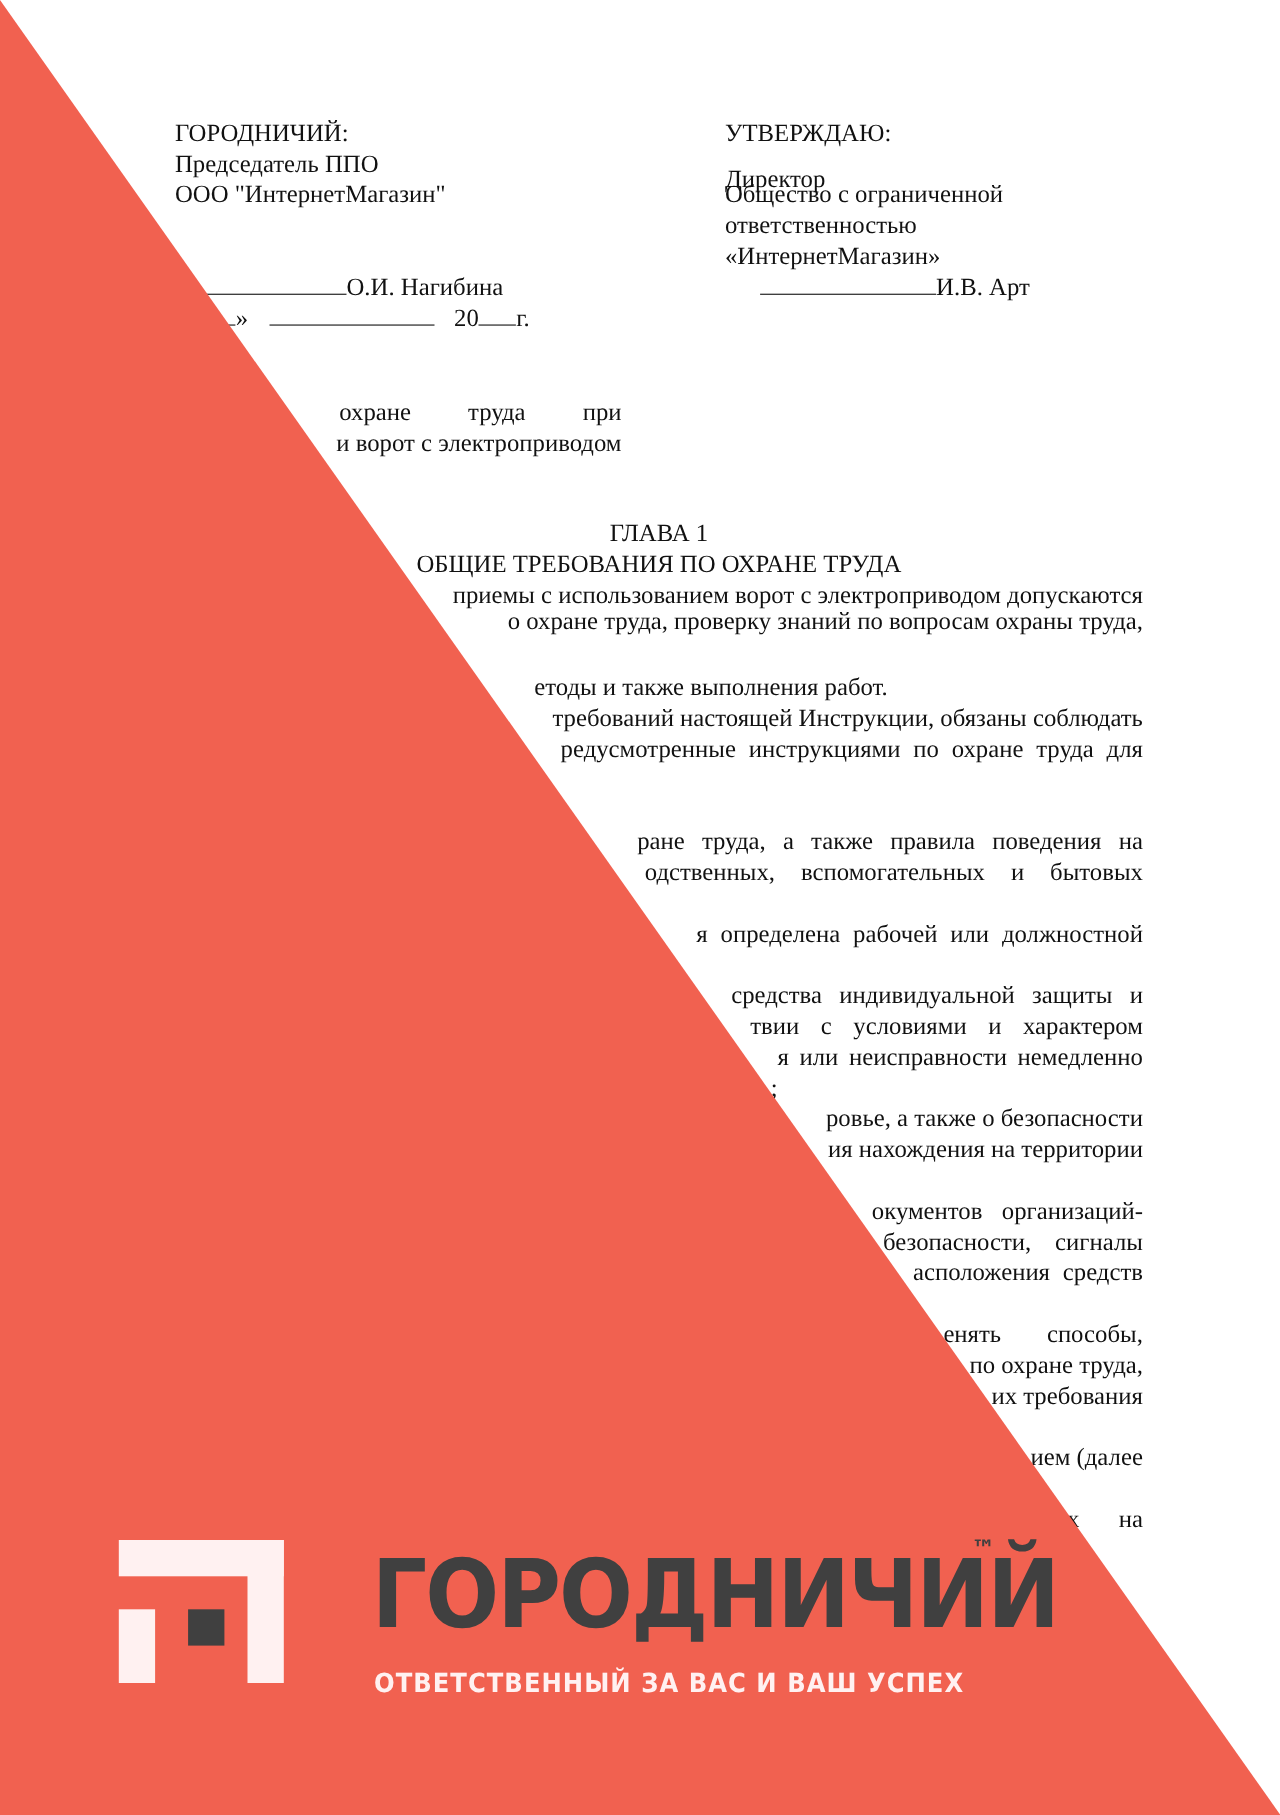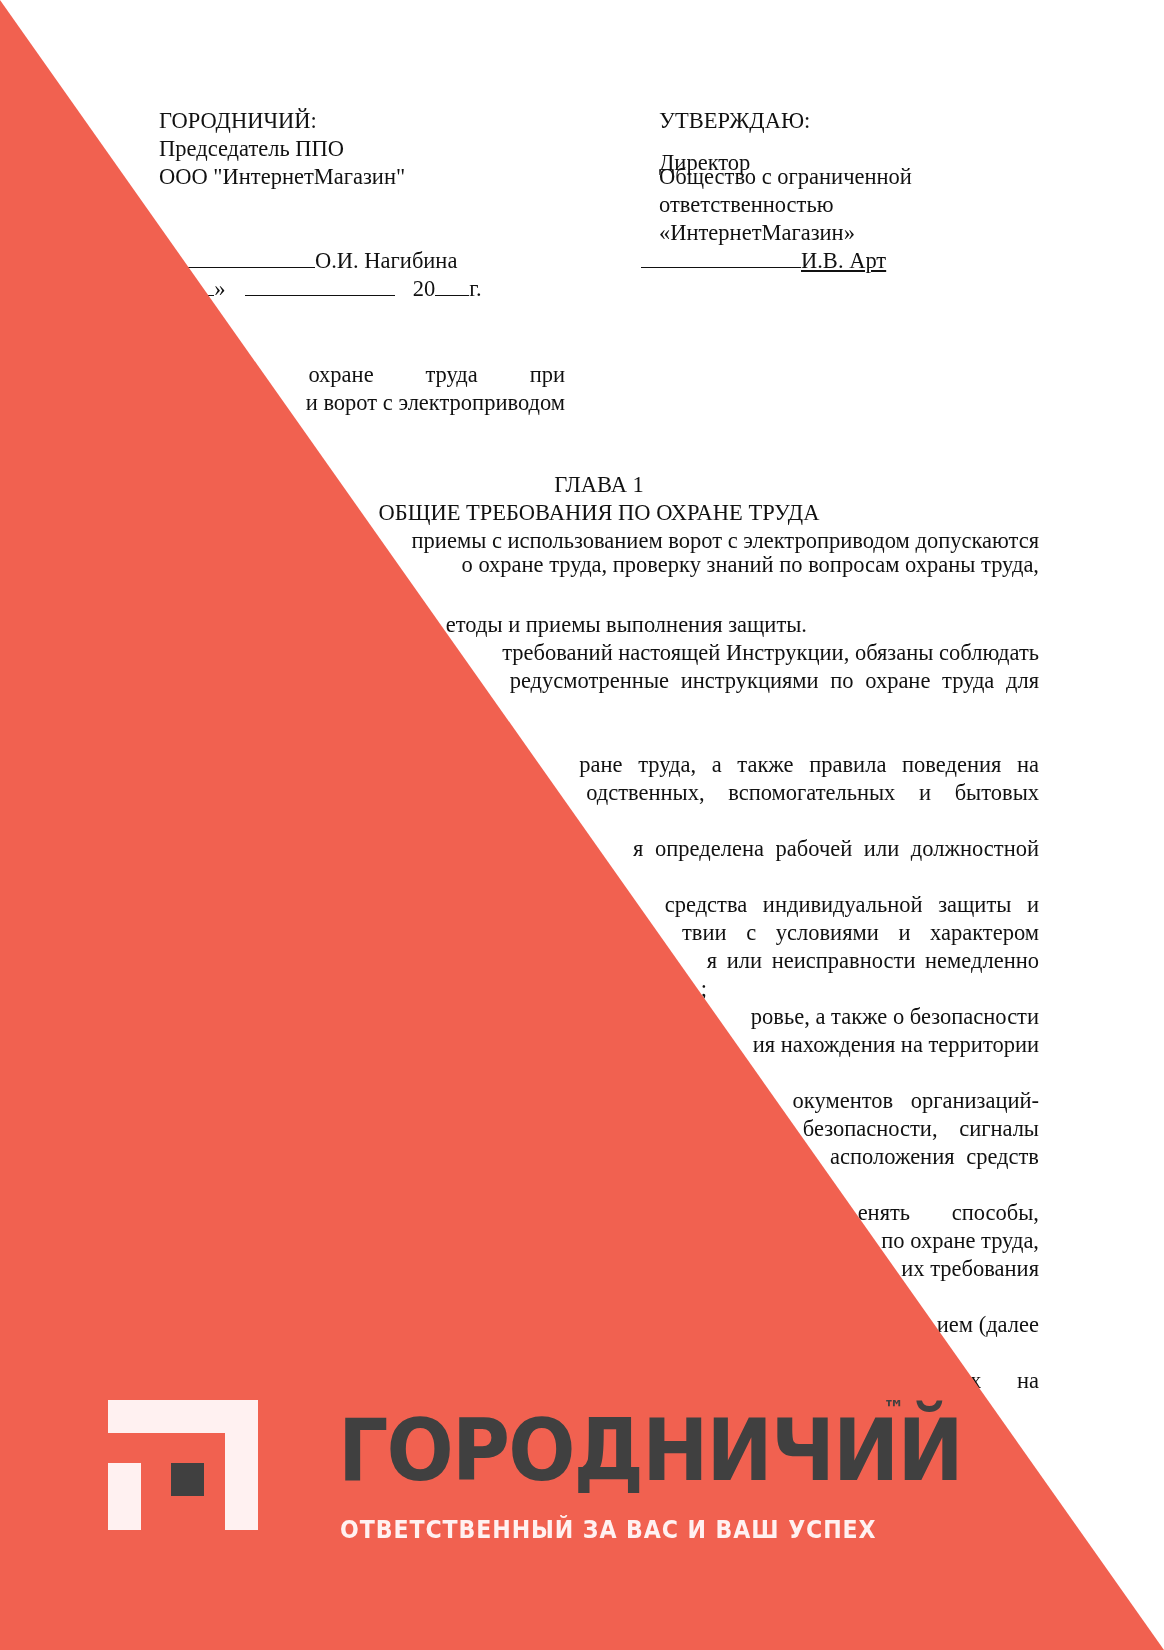--- a/index.html
+++ b/index.html
@@ -56,33 +56,33 @@
     <span>«</span><span class="u" style="width:44px;"></span><span>»</span>
     <span class="u" style="width:150px;margin-left:14px;"></span>
     <span style="margin-left:12px;">20</span><span class="u" style="width:34px;"></span><span>г.</span>
   </div>
 
   <div class="line" style="left:659px;top:106px;">УТВЕРЖДАЮ:</div>
   <div class="line" style="left:659px;top:148px;">Директор</div>
   <div class="line" style="left:659px;top:162px;">Общество с ограниченной</div>
   <div class="line" style="left:659px;top:190px;">ответственностью</div>
   <div class="line" style="left:659px;top:218px;">«ИнтернетМагазин»</div>
-  <div class="line" style="left:641px;top:246px;text-decoration:underline;">
+  <div class="line" style="left:691px;top:246px;">
     <span class="u" style="width:160px;"></span><span>И.В. Арт</span>
   </div>
 
   <div class="line just" style="left:159px;top:360px;width:406px;">ия по охране труда при</div>
   <div class="line" style="left:159px;top:388px;width:406px;text-align:right;">и ворот с электроприводом</div>
 
   <div class="line center" style="left:159px;top:470px;width:880px;">ГЛАВА 1</div>
   <div class="line center" style="left:159px;top:498px;width:880px;">ОБЩИЕ ТРЕБОВАНИЯ ПО ОХРАНЕ ТРУДА</div>
 
   <div class="line" style="left:159px;top:526px;width:880px;text-align:right;">приемы с использованием ворот с электроприводом допускаются</div>
   <div class="line" style="left:159px;top:550px;width:880px;text-align:right;">о охране труда, проверку знаний по вопросам охраны труда,</div>
-  <div class="line" style="left:159px;top:610px;width:648px;text-align:right;">етоды и приемы выполнения защиты.</div>
+  <div class="line" style="left:159px;top:610px;width:648px;text-align:right;">етоды и также выполнения работ.</div>
   <div class="line" style="left:159px;top:666px;width:880px;text-align:right;word-spacing:6px;">редусмотренные инструкциями по охране труда для</div>
   <div class="line" style="left:159px;top:638px;width:880px;text-align:right;">требований настоящей Инструкции, обязаны соблюдать</div>
   <div class="line" style="left:159px;top:750px;width:880px;text-align:right;word-spacing:10px;">ране труда, а также правила поведения на</div>
   <div class="line" style="left:159px;top:778px;width:880px;text-align:right;word-spacing:18px;">одственных, вспомогательных и бытовых</div>
   <div class="line" style="left:159px;top:834px;width:880px;text-align:right;word-spacing:6px;">я определена рабочей или должностной</div>
   <div class="line" style="left:159px;top:890px;width:880px;text-align:right;word-spacing:10px;">средства индивидуальной защиты и</div>
   <div class="line" style="left:159px;top:918px;width:880px;text-align:right;word-spacing:14px;">твии с условиями и характером</div>
   <div class="line" style="left:159px;top:946px;width:880px;text-align:right;word-spacing:4px;">я или неисправности немедленно</div>
   <div class="line" style="left:159px;top:974px;width:548px;text-align:right;">;</div>
   <div class="line" style="left:159px;top:1002px;width:880px;text-align:right;">ровье, а также о безопасности</div>

